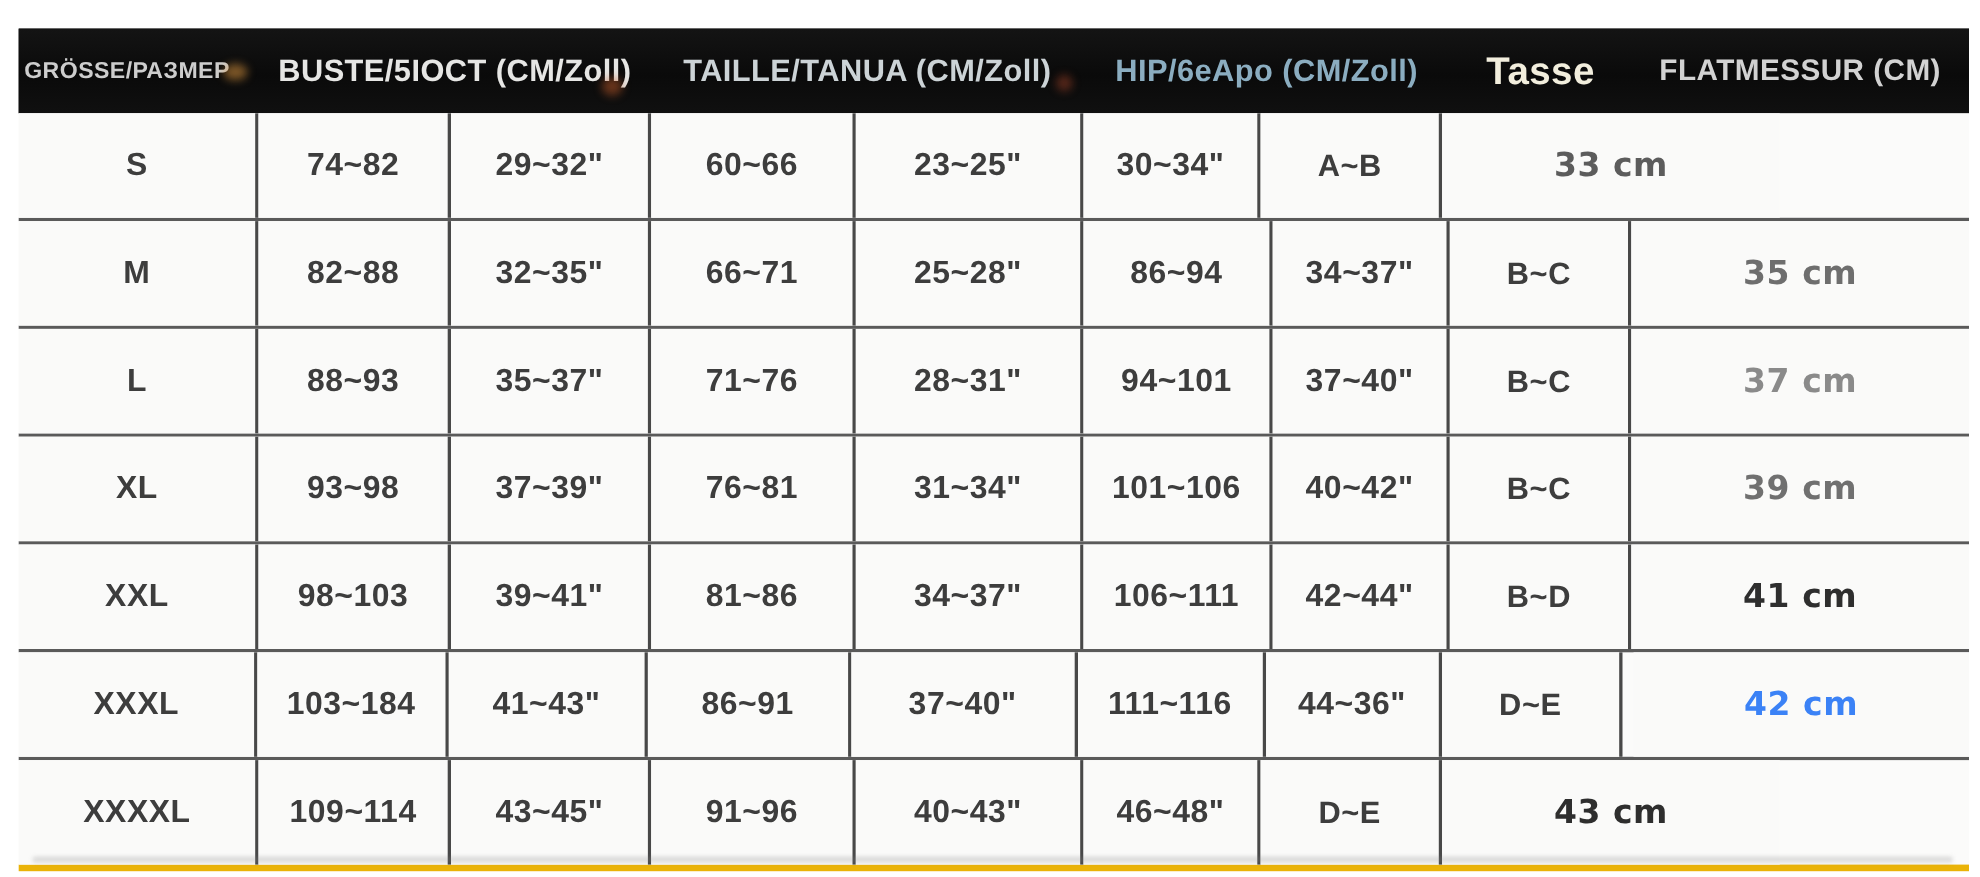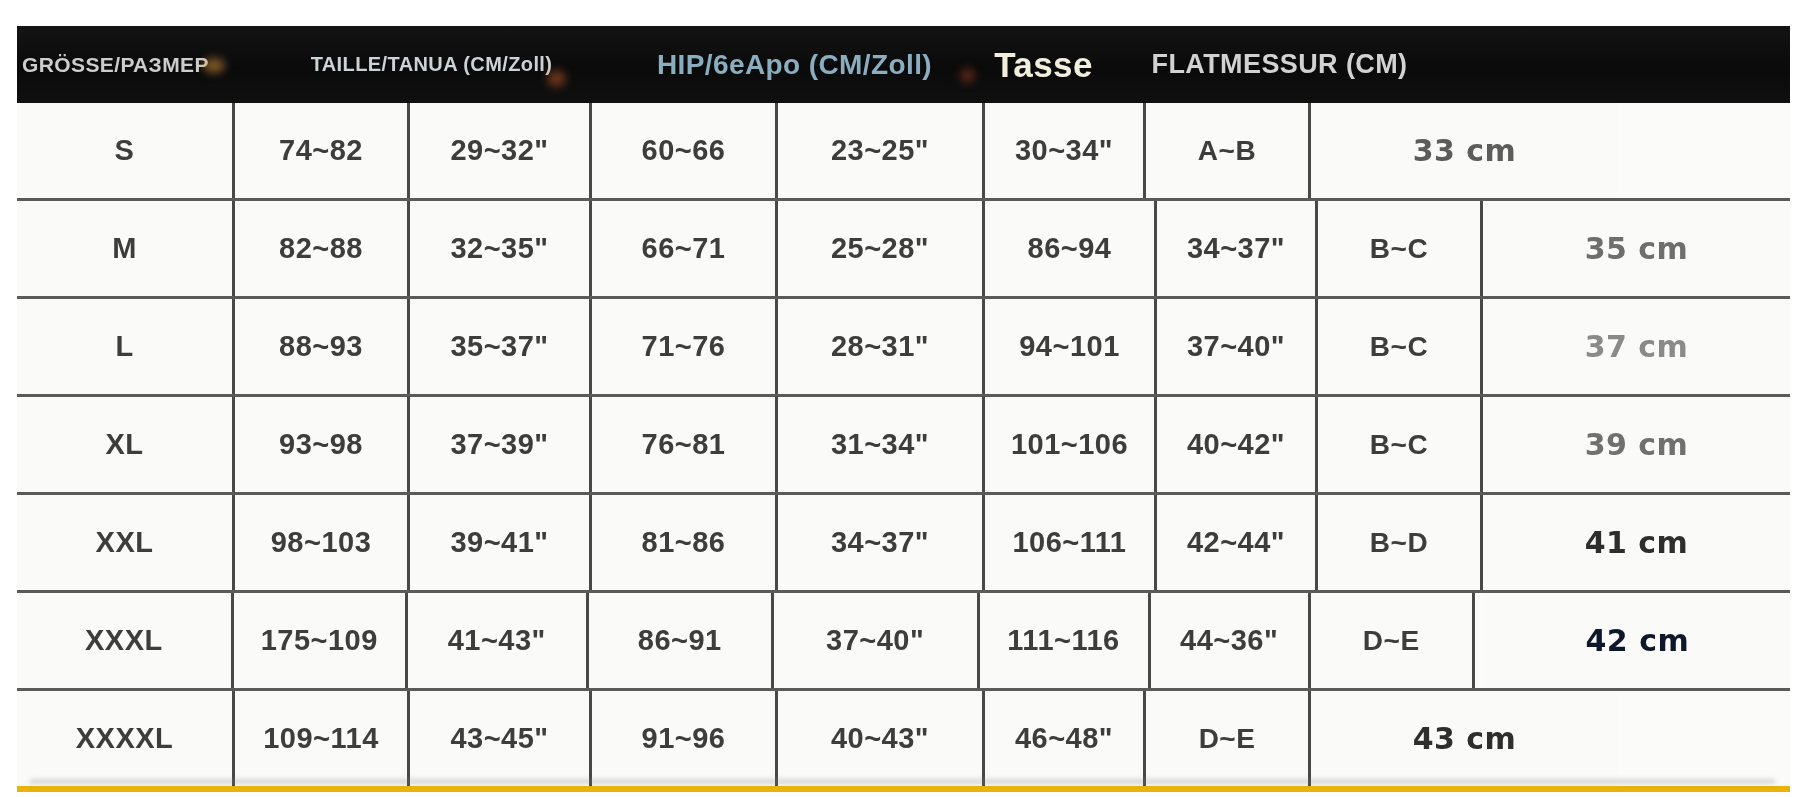--- a/index.html
+++ b/index.html
@@ -15,21 +15,21 @@
 
   
   .thead {
     display:flex; align-items:center;
     height:77px;
     background:linear-gradient(180deg,#141414 0%, #0a0a0a 55%, #101010 100%);
   }
   .hd { font-weight:bold; text-align:center; letter-spacing:0.4px; white-space:nowrap; }
   .hd-size  { width:218px; text-align:left; padding-left:5px; box-sizing:border-box; font-size:21px; }
   .hd-bust  { width:357px; font-size:28px; }
-  .hd-waist { width:393px; font-size:20px; }
+  .hd-waist { width:393px; font-size:28px; }
   .hd-hip   { width:333px; font-size:28px; }
   .hd-cup   { width:165px; font-size:35px; font-weight:bold; }
   .hd-flat  { width:307px; font-size:27px; }
 
   
   .tbody { background:#fbfbfa; }
   .tr { display:flex; height:95px; border-bottom:3px solid #5a5a5a; }
   .tr:last-child { border-bottom:6px solid #eab308; }
   .td {
     display:flex; align-items:center; justify-content:center;
@@ -60,20 +60,21 @@
   }
 </style>
 </head>
 <body>
 
 <div class="page">
   <div class="size-table">
 
     <div class="thead" style="background-color: rgb(12, 12, 12);">
       <div class="hd hd-size" style="color: rgb(205, 205, 205);">GRÖSSE/РАЗМЕР</div>
+      <div class="hd hd-bust" style="color: rgb(230, 230, 228);">BUSTE/5IOCT (CM/Zoll)</div>
       <div class="hd hd-waist" style="color: rgb(204, 211, 214);">TAILLE/TANUA (CM/Zoll)</div>
       <div class="hd hd-hip" style="color: rgb(139, 173, 192);">HIP/6eApo (CM/Zoll)</div>
       <div class="hd hd-cup" style="color: rgb(242, 238, 221);">Tasse</div>
       <div class="hd hd-flat" style="color: rgb(210, 210, 210);">FLATMESSUR (CM)</div>
     </div>
 
     <div class="tbody" id="tbody">
   <div class="tr">
     <div class="td c-size">S</div>
     <div class="td c-bust-cm">74~82</div>
@@ -128,28 +129,28 @@
     <div class="td c-waist-cm">81~86</div>
     <div class="td c-waist-in">34~37"</div>
     <div class="td c-hip-cm">106~111</div>
     <div class="td c-hip-in">42~44"</div>
     <div class="td c-cup">B~D</div>
     <div class="td c-flat" style="color: rgb(46, 46, 46);">41 cm</div>
   </div>
 
   <div class="tr">
     <div class="td c-size">XXXL</div>
-    <div class="td c-bust-cm">175~109</div>
+    <div class="td c-bust-cm">103~184</div>
     <div class="td c-bust-in">41~43"</div>
     <div class="td c-waist-cm">86~91</div>
     <div class="td c-waist-in">37~40"</div>
     <div class="td c-hip-cm">111~116</div>
     <div class="td c-hip-in">44~36"</div>
     <div class="td c-cup">D~E</div>
-    <div class="td c-flat" style="color: #0f172a; margin-left: 10px;">42 cm</div>
+    <div class="td c-flat" style="color: #3b82f6; margin-left: 10px;">42 cm</div>
   </div>
 
   <div class="tr">
     <div class="td c-size">XXXXL</div>
     <div class="td c-bust-cm">109~114</div>
     <div class="td c-bust-in">43~45"</div>
     <div class="td c-waist-cm">91~96</div>
     <div class="td c-waist-in">40~43"</div>
     <div class="td c-hip-in">46~48"</div>
     <div class="td c-cup">D~E</div>

